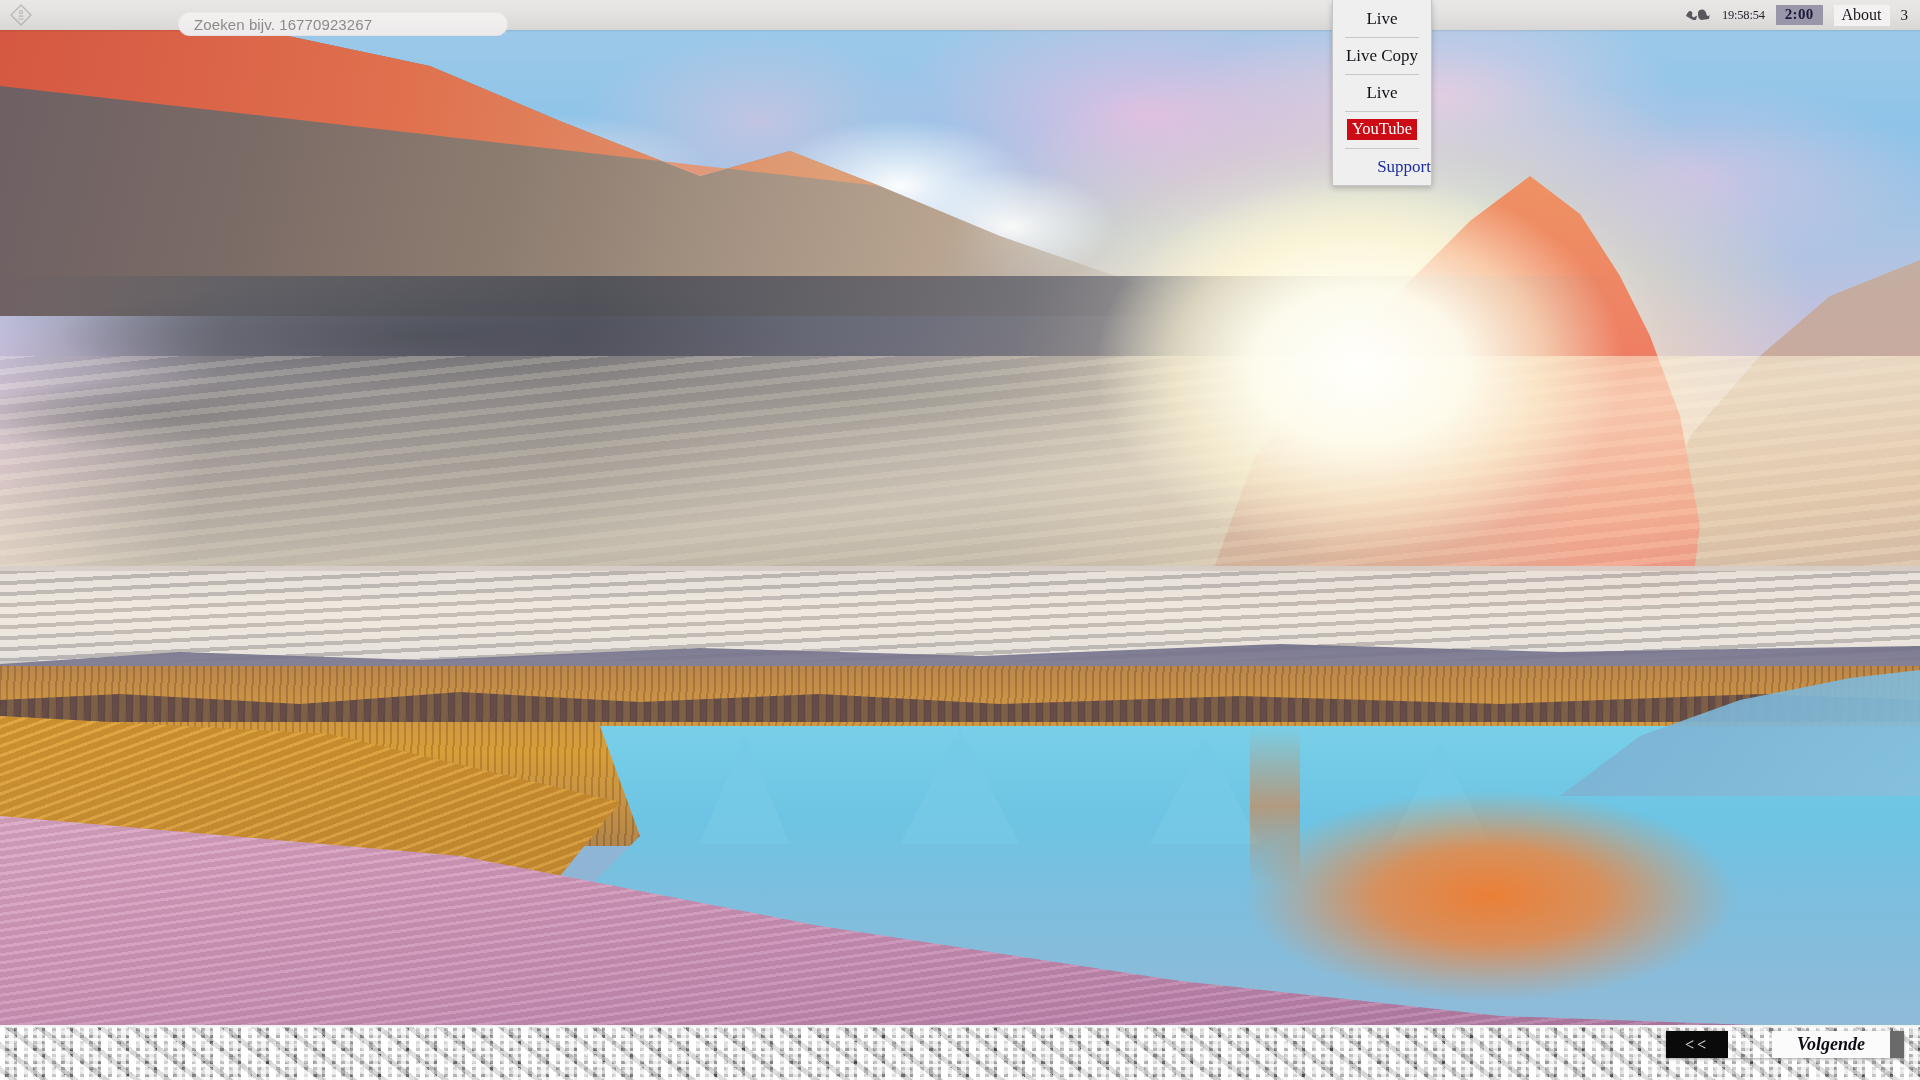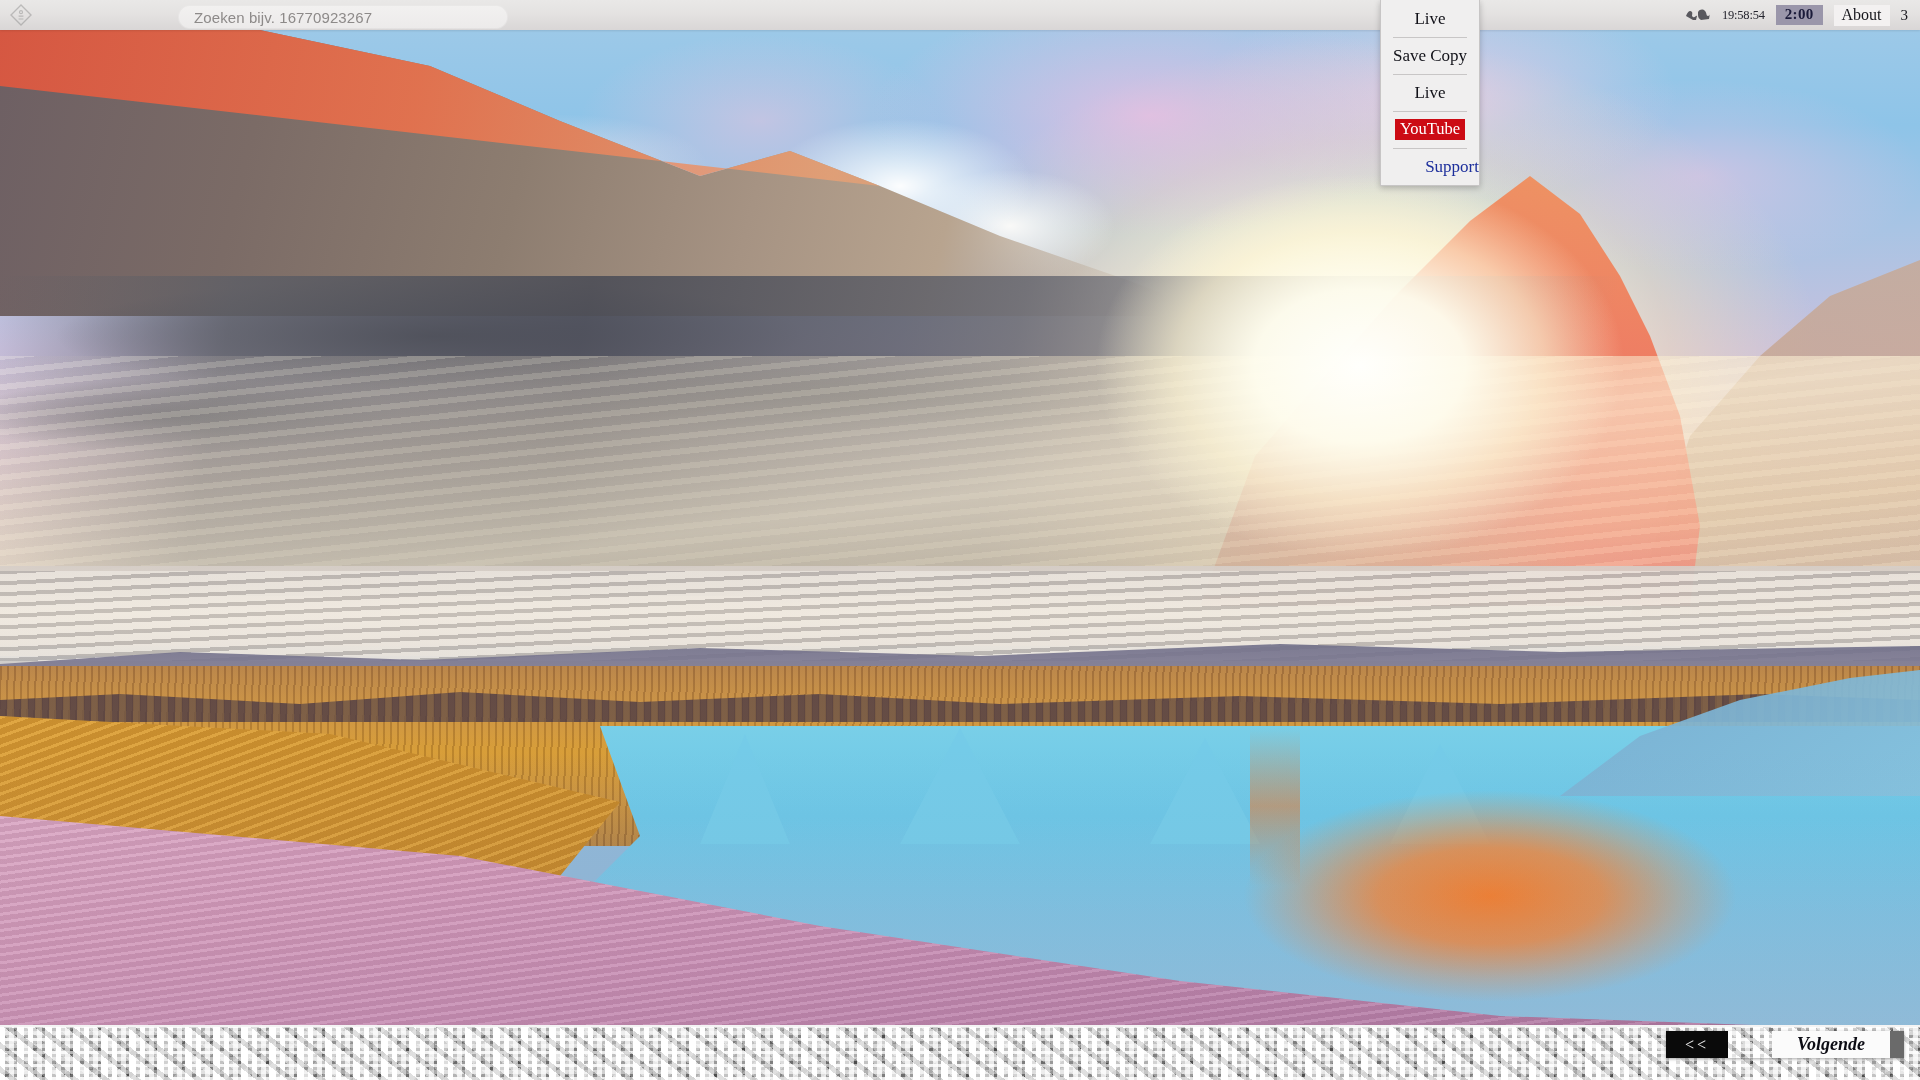--- a/index.html
+++ b/index.html
@@ -195,21 +195,21 @@
     position:absolute; left:0; top:0; width:1920px; height:30px;
     background:linear-gradient(#e9e8e7 0%, #e4e2e1 45%, #d9d6d6 100%);
     display:flex; align-items:center;
     box-shadow:0 1px 2px rgba(0,0,0,.10);
     z-index:40;
   }
   #home-icon { width:42px; height:30px; display:flex; align-items:center; justify-content:center; }
   #home-icon svg { opacity:.35; }
 
   #search-field {
-    position:absolute; left:178px; top:5px; height:24px;
+    position:absolute; left:178px; top:12px; height:24px;
     min-width:330px; padding:0 16px;
     display:flex; align-items:center;
     background:linear-gradient(#f2f1f0,#eceaea);
     border-radius:13px;
     font-size:15px; color:#8d8a89; letter-spacing:.1px;
     box-shadow:inset 0 0 0 1px rgba(0,0,0,.035);
   }
 
   #status {
     position:absolute; right:10px; top:0; height:30px;
@@ -222,21 +222,21 @@
   #timer {
     background:#9a96aa; color:#1b1b3a; font-weight:bold;
     padding:1px 9px 2px; font-size:15px; letter-spacing:.3px;
     font-family:"Liberation Serif", serif;
   }
   #genre { background:#f3f1f1; padding:1px 8px 2px; font-size:16px; color:#16161c; }
   #count { font-size:15px; color:#16161c; padding-right:2px; }
 
   
   #menu {
-    position:absolute; left:1380px; top:0; width:100px;
+    position:absolute; left:1332px; top:0; width:100px;
     background:#f0efef;
     border:1px solid #c7c5c5; border-top:none;
     box-shadow:0 2px 6px rgba(0,0,0,.22);
     z-index:60;
     font-family:"Liberation Serif", serif;
     text-align:center;
   }
   .menu-item {
     position:relative; height:37px;
     display:flex; align-items:center; justify-content:center;
@@ -367,21 +367,21 @@
       <span id="genre">About</span>
       <span id="count">3</span>
     </div>
   </div>
 
   <div id="menu">
     <div class="menu-item">
       <span>Live</span>
     </div>
     <div class="menu-item">
-      <span>Save Copy</span>
+      <span>Live Copy</span>
     </div>
     <div class="menu-item">
       <span>Live</span>
     </div>
     <div class="menu-item">
       <span class="chip">YouTube</span>
     </div>
     <div class="menu-item link">
       <span>Support</span>
     </div>

